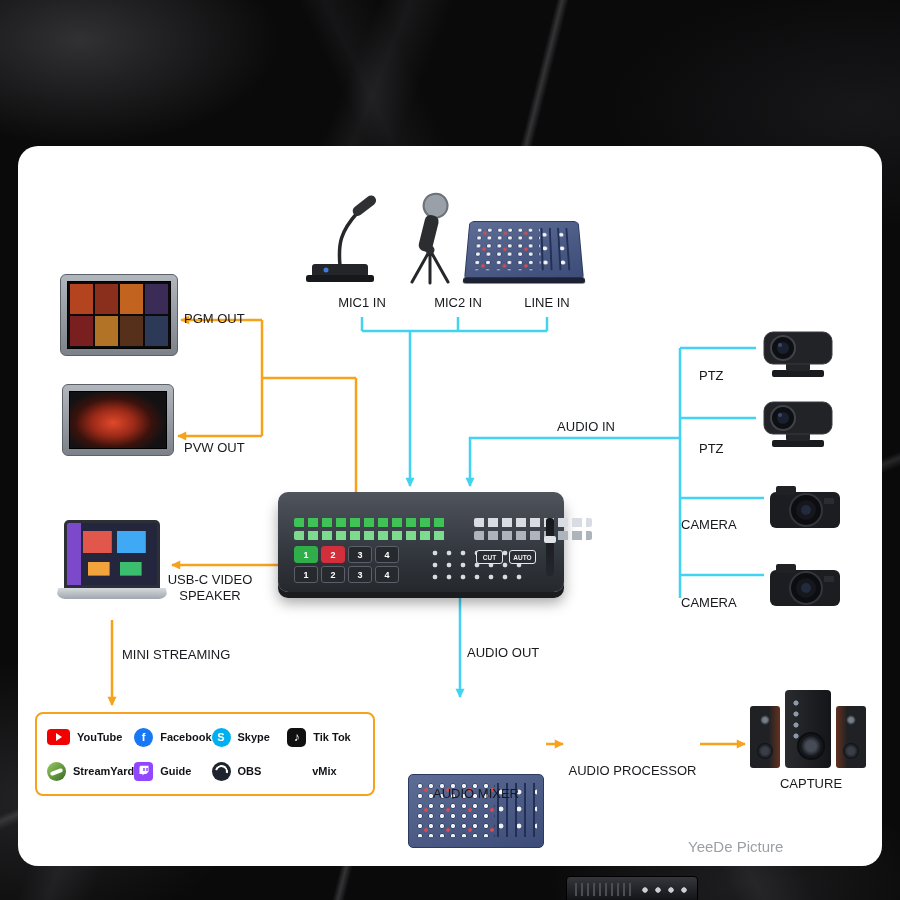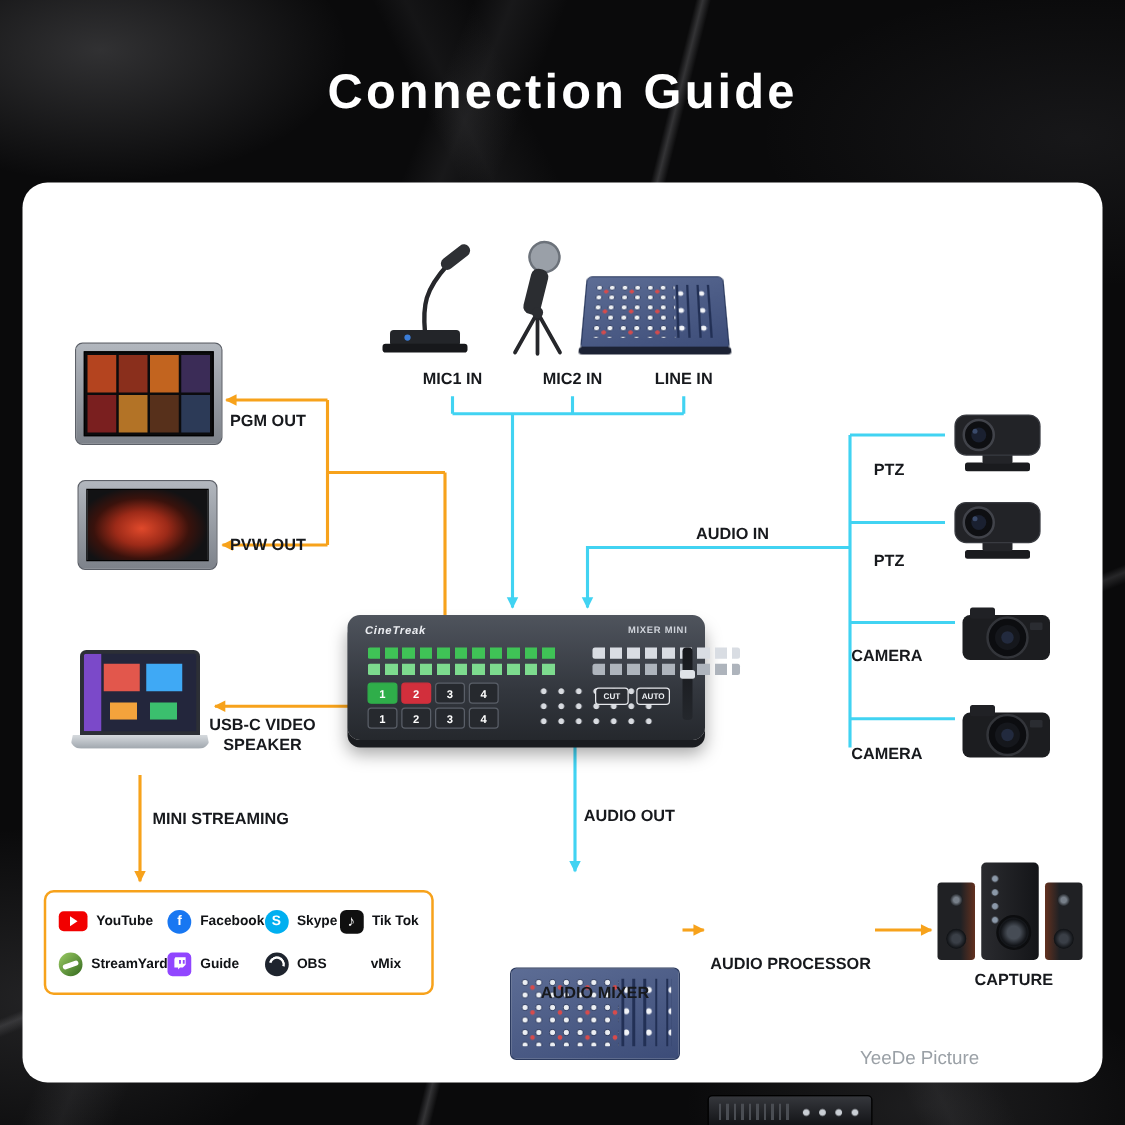--- a/index.html
+++ b/index.html
@@ -14,21 +14,21 @@
       linear-gradient(112deg, transparent 30%, rgba(150,150,155,.10) 32.5%, transparent 36%),
       linear-gradient(64deg, transparent 55%, rgba(130,130,135,.09) 57%, transparent 61%),
       linear-gradient(104deg, transparent 49.5%, rgba(200,200,205,.22) 50%, transparent 50.6%),
       linear-gradient(158deg, transparent 64.5%, rgba(190,190,195,.16) 65%, transparent 65.7%),
       #0a0a0b}
   .title{position:absolute;top:52px;left:0;width:100%;text-align:center;color:#fff;
     font-size:39px;font-weight:800;letter-spacing:2.5px}
   .canvas{position:absolute;left:18px;top:146px;width:864px;height:720px;background:#fff;border-radius:20px}
   .wires{position:absolute;left:0;top:0;pointer-events:none;z-index:2}
   .dev{position:absolute;z-index:3}
-  .lbl{position:absolute;z-index:4;font-weight:700;font-size:13px;color:#17191d;line-height:1.25}
+  .lbl{position:absolute;z-index:4;font-weight:400;font-size:13px;color:#17191d;line-height:1.25}
   .tc{text-align:center}
   .watermark{position:absolute;left:688px;top:838px;color:#9aa0a6;font-size:15px;z-index:4}
 
   
   .mixer-flat{background:linear-gradient(160deg,#5d6d95,#3c4c78);border:1px solid #2b3a5e;border-radius:5px;position:relative}
   .mixer-flat .knobs{position:absolute;left:6px;top:6px;right:36%;bottom:10px;
     background-image:
       radial-gradient(circle at 5px 5px, #eceff3 1.8px, rgba(12,18,40,.45) 2.4px, transparent 3px),
       radial-gradient(circle at 11px 9px, #d84b4b 1.5px, transparent 2.2px);
     background-size:11px 10px,22px 20px}
@@ -130,21 +130,20 @@
     border-left-color:transparent;border-bottom-color:transparent;transform:rotate(-30deg)}
   .pi-vmix{display:grid;grid-template-columns:8px 8px;grid-auto-rows:8px;gap:2px;width:auto;height:auto}
   .pi-vmix i:nth-child(1){background:#7cb342}.pi-vmix i:nth-child(2){background:#00acc1}
   .pi-vmix i:nth-child(3){background:#fb8c00}.pi-vmix i:nth-child(4){background:#3949ab}
 </style>
 </head>
 <body>
 
 <div class="page">
 
-  <div class="title">Connection Guide</div>
   <div class="canvas"></div>
 
   <svg class="wires" width="900" height="900" viewBox="0 0 900 900">
     <defs>
       <marker id="mC" viewBox="0 0 12 12" refX="10" refY="6" markerWidth="11" markerHeight="11" markerUnits="userSpaceOnUse" orient="auto">
         <path d="M1,1 L11,6 L1,11 Z" fill="#41d3f2"></path>
       </marker>
       <marker id="mO" viewBox="0 0 12 12" refX="10" refY="6" markerWidth="11" markerHeight="11" markerUnits="userSpaceOnUse" orient="auto">
         <path d="M1,1 L11,6 L1,11 Z" fill="#f7a21b"></path>
       </marker>
@@ -208,24 +207,20 @@
         <i></i>
         <i></i>
     </div>
   </div>
 
   <div class="dev monitor" style="left:62px;top:384px;width:112px;height:72px">
     <div class="mon-screen race"></div>
   </div>
 
   <div class="dev mixer-mini" style="left:278px;top:492px;width:286px;height:100px">
-    <div class="mm-head">
-      <span class="mm-brand">CineTreak</span>
-      <span class="mm-model">MIXER MINI</span>
-    </div>
     <div class="mm-row mm-ra"></div>
     <div class="mm-row mm-rb"></div>
     <div class="mm-row mm-rc"></div>
     <div class="mm-row mm-rd"></div>
     <div class="mm-pads">
       <span class="pad green">1</span>
       <span class="pad red">2</span>
       <span class="pad">3</span>
       <span class="pad">4</span>
       <span class="pad">1</span>
@@ -293,21 +288,21 @@
   </div>
 
   <div class="dev processor" style="left:566px;top:730px;width:132px;height:27px"></div>
 
   <div class="dev speakers" style="left:750px;top:690px">
     <div class="sat"></div>
     <div class="sub"></div>
     <div class="sat r"></div>
   </div>
 
-  <div class="dev platforms" style="left:35px;top:712px;width:312px;height:84px">
+  <div class="dev platforms" style="left:35px;top:712px;width:340px;height:84px">
     <div class="pcell">
       <span class="pi pi-yt">
           <i class="yt-tri"></i>
         </span>
       <span class="pname">YouTube</span>
     </div>
     <div class="pcell">
       <span class="pi pi-fb">f</span>
       <span class="pname">Facebook</span>
     </div>
@@ -344,22 +339,22 @@
           <i></i>
           <i></i>
         </span>
       <span class="pname">vMix</span>
     </div>
   </div>
 
   <div class="lbl tc" style="left:327px;top:295px;width:70px">MIC1 IN</div>
   <div class="lbl tc" style="left:423px;top:295px;width:70px">MIC2 IN</div>
   <div class="lbl tc" style="left:512px;top:295px;width:70px">LINE IN</div>
-  <div class="lbl" style="left:184px;top:329px">PGM OUT</div>
-  <div class="lbl" style="left:184px;top:428px">PVW OUT</div>
+  <div class="lbl" style="left:184px;top:311px">PGM OUT</div>
+  <div class="lbl" style="left:184px;top:440px">PVW OUT</div>
   <div class="lbl tc" style="left:549px;top:419px;width:74px">AUDIO IN</div>
   <div class="lbl" style="left:699px;top:368px">PTZ</div>
   <div class="lbl" style="left:699px;top:441px">PTZ</div>
   <div class="lbl" style="left:681px;top:517px">CAMERA</div>
   <div class="lbl" style="left:681px;top:595px">CAMERA</div>
   <div class="lbl tc" style="left:166px;top:572px;width:88px">USB-C VIDEO SPEAKER</div>
   <div class="lbl" style="left:122px;top:647px">MINI STREAMING</div>
   <div class="lbl" style="left:467px;top:645px">AUDIO OUT</div>
   <div class="lbl tc" style="left:406px;top:786px;width:140px">AUDIO MIXER</div>
   <div class="lbl tc" style="left:560px;top:763px;width:145px">AUDIO PROCESSOR</div>

